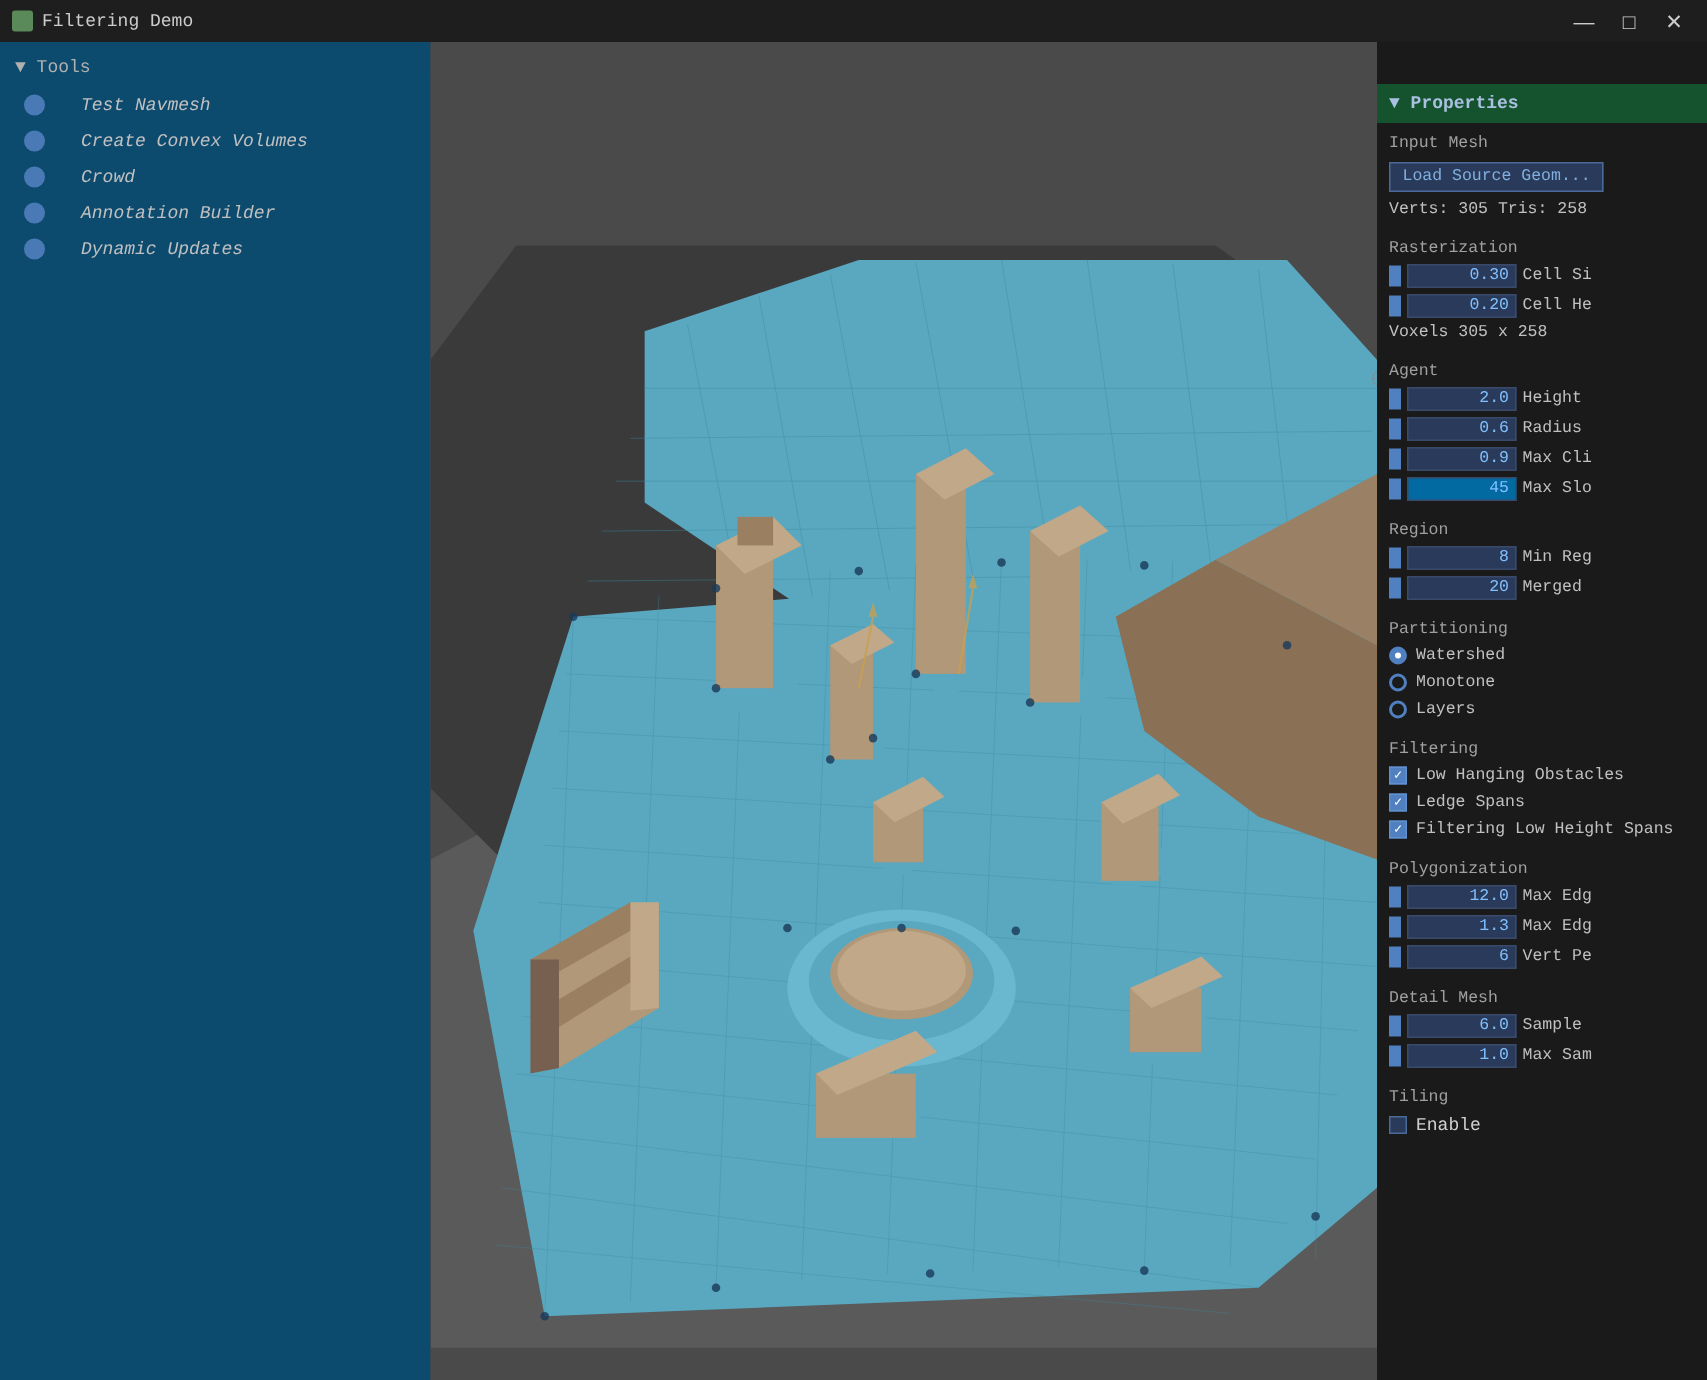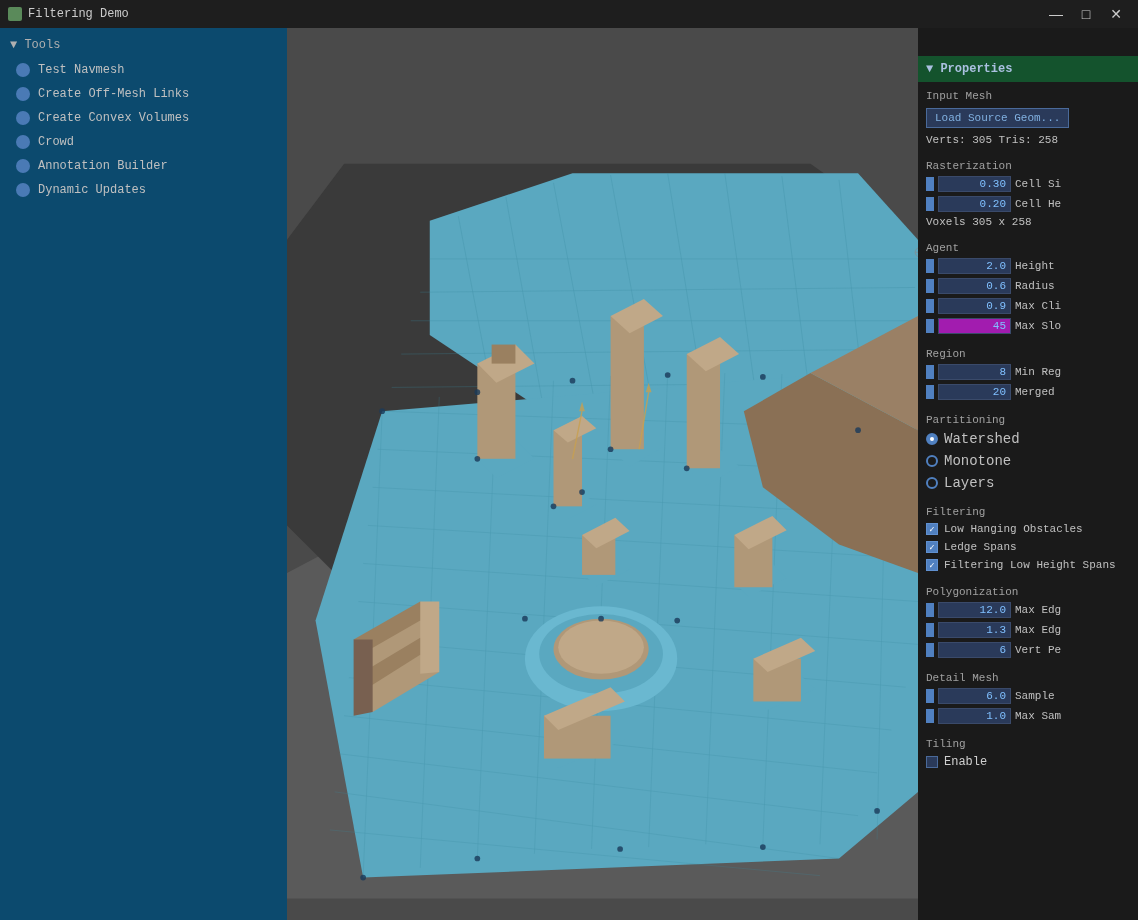--- a/index.html
+++ b/index.html
@@ -73,25 +73,26 @@
       display: flex;
       align-items: center;
       gap: 6px;
       padding: 6px 10px;
       color: #b0b0b0;
       font-size: 12px;
     }
     .sidebar-item {
       display: flex;
       align-items: flex-end;
-      gap: 8px;
+      gap: 24px;
       padding: 5px 16px;
       color: #c0c0c0;
       font-size: 12px;
       cursor: pointer;
+      font-style: italic;
     }
     .sidebar-dot {
       width: 14px;
       height: 14px;
       border-radius: 50%;
       background: #4a7ab5;
       flex-shrink: 0;
     }
 
     
@@ -146,21 +147,21 @@
       border: 1px solid #3a4a6a;
       color: #80c0ff;
       font-family: 'Courier New', monospace;
       font-size: 11px;
       padding: 1px 4px;
       width: 73px;
       text-align: right;
       flex-shrink: 0;
     }
     .prop-input.selected {
-      background: #a21caf;
+      background: #0369a1;
     }
     .prop-label {
       color: #c0c0c0;
       font-size: 11px;
       flex: 1;
       white-space: nowrap;
       overflow: hidden;
     }
     .prop-slider {
       width: 8px;
@@ -188,21 +189,21 @@
       display: block;
     }
 
     
     .radio-row {
       display: flex;
       align-items: center;
       gap: 6px;
       padding: 3px 8px;
       color: #c0c0c0;
-      font-size: 14px;
+      font-size: 11px;
       cursor: pointer;
     }
     .radio-circle {
       width: 12px;
       height: 12px;
       border-radius: 50%;
       border: 2px solid #5080c0;
       background: transparent;
       flex-shrink: 0;
       display: flex;
@@ -284,24 +285,20 @@
 <div id="main">
 
   <div id="sidebar">
     <div id="sidebar-header">
       <span>▼ Tools</span>
     </div>
     <div id="sidebar-items">
       <div class="sidebar-item">
         <div class="sidebar-dot"></div>
         <span>Test Navmesh</span>
-      </div>
-      <div class="sidebar-item">
-        <div class="sidebar-dot"></div>
-        <span>Create Off-Mesh Links</span>
       </div>
       <div class="sidebar-item">
         <div class="sidebar-dot"></div>
         <span>Create Convex Volumes</span>
       </div>
       <div class="sidebar-item">
         <div class="sidebar-dot"></div>
         <span>Crowd</span>
       </div>
       <div class="sidebar-item">

